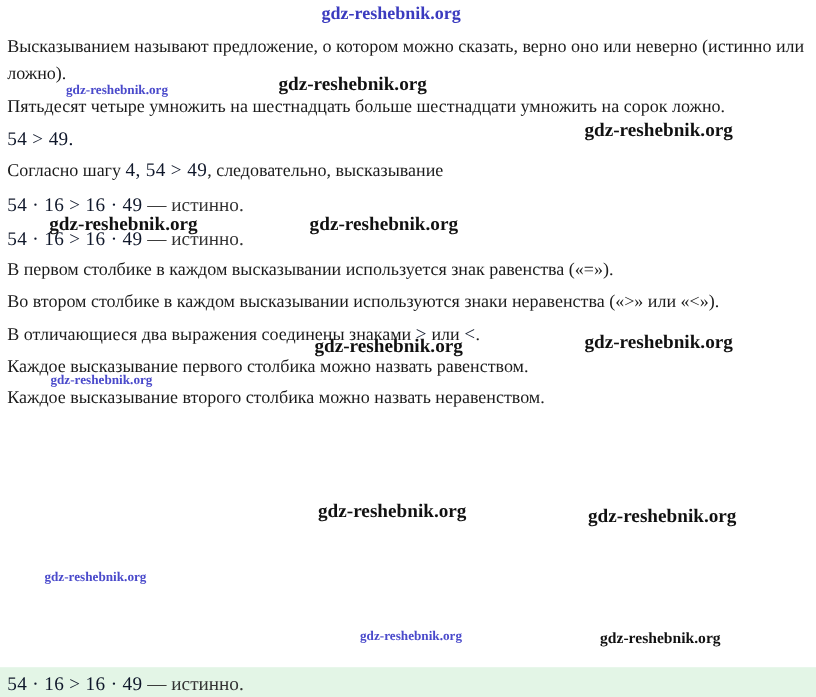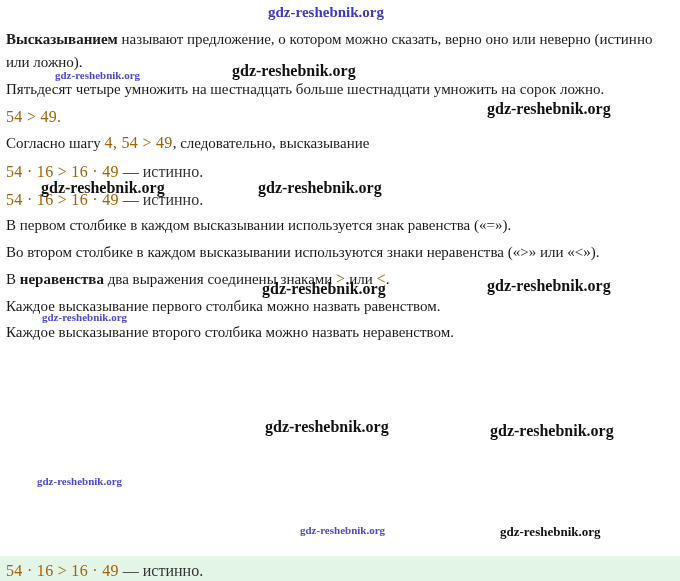--- a/index.html
+++ b/index.html
@@ -27,26 +27,26 @@
     width: 668px;
   }
   .para {
     font-size: 15px;
     line-height: 1.55;
     margin: 0 0 3px 0;
     color: #1a1a1a;
     font-family: "Liberation Serif", serif;
   }
   .para b {
-    font-weight: bold;
+    font-weight: normal;
   }
   .math {
     font-family: "Liberation Serif", serif;
     font-size: 16px;
-    color: #a16207;
+    color: #0f172a;
     letter-spacing: 0.3px;
   }
   .mathline {
     font-size: 16px;
     line-height: 1.6;
     margin: 0 0 2px 0;
     color: #333333;
     font-family: "Liberation Serif", serif;
   }
   .highlight {
@@ -92,21 +92,21 @@
 
   <div class="content">
     <p class="para"><b>Высказыванием</b> называют предложение, о котором можно сказать, верно оно или неверно (истинно или ложно).</p>
     <p class="para">Пятьдесят четыре умножить на шестнадцать больше шестнадцати умножить на сорок ложно.</p>
     <p class="mathline"><span class="math">54 &gt; 49.</span></p>
     <p class="para">Согласно шагу <span class="math">4, 54 &gt; 49</span>, следовательно, высказывание</p>
     <p class="mathline"><span class="math">54 · 16 &gt; 16 · 49</span> — истинно.</p>
     <p class="mathline"><span class="math">54 · 16 &gt; 16 · 49</span> — истинно.</p>
     <p class="para">В первом столбике в каждом высказывании используется знак равенства («=»).</p>
     <p class="para">Во втором столбике в каждом высказывании используются знаки неравенства («&gt;» или «&lt;»).</p>
-    <p class="para">В <b>неравенства</b> два выражения соединены знаками <span class="math">&gt;</span> или <span class="math">&lt;</span>.</p>
+    <p class="para">В <b>отличающиеся</b> два выражения соединены знаками <span class="math">&gt;</span> или <span class="math">&lt;</span>.</p>
     <p class="para">Каждое высказывание первого столбика можно назвать равенством.</p>
     <p class="para">Каждое высказывание второго столбика можно назвать неравенством.</p>
   </div>
 
   <div class="highlight">
     <p class="mathline"><span class="math">54 · 16 &gt; 16 · 49</span> — истинно.</p>
   </div>
 
   <div id="watermark-layer">
       <div class="wm wm-blue" style="left: 268px; top: 4px;">gdz-reshebnik.org</div>

